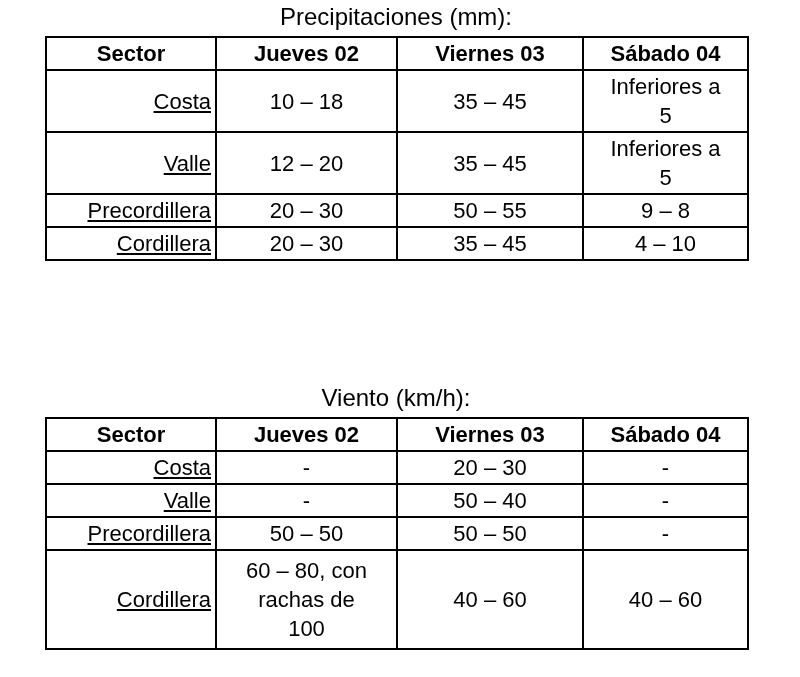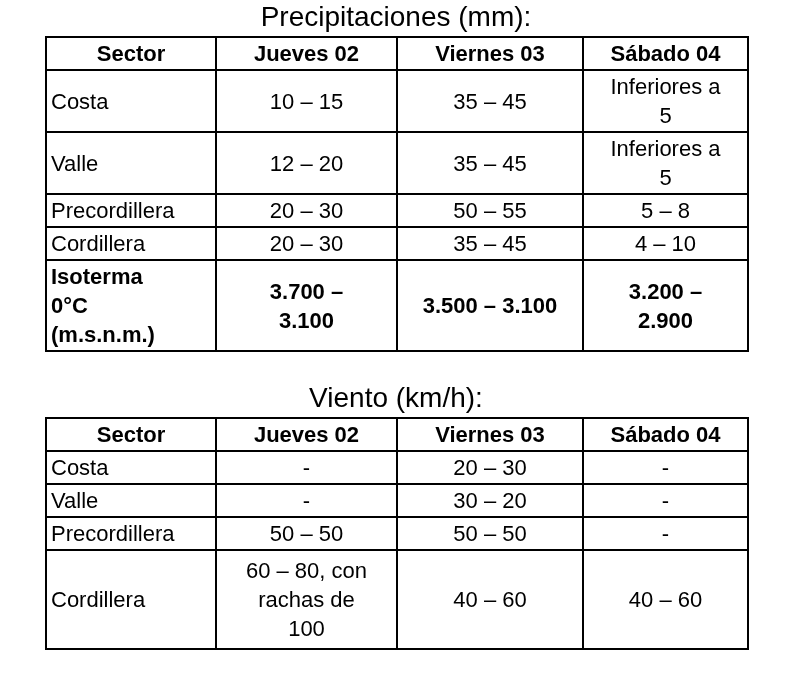--- a/index.html
+++ b/index.html
@@ -18,21 +18,21 @@
   }
   .table-block {
     position: absolute;
     left: 45px;
     width: 702px;
   }
   .block-precipitation { top: 2px; }
   .block-wind { top: 383px; }
   .table-title {
     text-align: center;
-    font-size: 28px;
+    font-size: 24px;
     line-height: 30px;
     margin-bottom: 4px;
     color: #000000;
   }
   table.forecast-table {
     border-collapse: collapse;
     table-layout: fixed;
     width: 702px;
   }
   table.forecast-table col.c0 { width: 170px; }
@@ -48,22 +48,23 @@
     vertical-align: middle;
     white-space: pre-line;
     overflow: hidden;
   }
   table.forecast-table th {
     font-weight: bold;
     text-align: center;
     margin-left: 32px;
   }
   td.sector-cell {
-    text-align: left;
+    text-align: right;
     padding-left: 9px;
+    text-decoration: underline;
   }
   td.value-cell {
     text-align: center;
   }
   tr.bold-row td {
     font-weight: bold;
   }
   
   .t1-hdr  { height: 28px; }
   .t1-r0   { height: 57px; }
@@ -95,53 +96,43 @@
         <tr class="t1-hdr">
           <th>Sector</th>
           <th>Jueves 02</th>
           <th>Viernes 03</th>
           <th>Sábado 04</th>
         </tr>
       </thead>
       <tbody>
         <tr class="t1-r0">
           <td class="sector-cell">Costa</td>
-          <td class="value-cell">10 – 15</td>
+          <td class="value-cell">10 – 18</td>
           <td class="value-cell">35 – 45</td>
           <td class="value-cell">Inferiores a
 5</td>
         </tr>
         <tr class="t1-r1">
           <td class="sector-cell">Valle</td>
           <td class="value-cell">12 – 20</td>
           <td class="value-cell">35 – 45</td>
           <td class="value-cell">Inferiores a
 5</td>
         </tr>
         <tr class="t1-r2">
           <td class="sector-cell">Precordillera</td>
           <td class="value-cell">20 – 30</td>
           <td class="value-cell">50 – 55</td>
-          <td class="value-cell">5 – 8</td>
+          <td class="value-cell">9 – 8</td>
         </tr>
         <tr class="t1-r3">
           <td class="sector-cell">Cordillera</td>
           <td class="value-cell">20 – 30</td>
           <td class="value-cell">35 – 45</td>
           <td class="value-cell">4 – 10</td>
-        </tr>
-        <tr class="t1-r4 bold-row">
-          <td class="sector-cell">Isoterma
-0°C
-(m.s.n.m.)</td>
-          <td class="value-cell">3.700 –
-3.100</td>
-          <td class="value-cell">3.500 – 3.100</td>
-          <td class="value-cell">3.200 –
-2.900</td>
         </tr>
       </tbody>
     </table>
   </section>
 
   <section class="table-block block-wind">
     <div class="table-title">Viento (km/h):</div>
     <table class="forecast-table">
       <colgroup>
         <col class="c0">
@@ -160,21 +151,21 @@
       <tbody>
         <tr class="t2-r0">
           <td class="sector-cell">Costa</td>
           <td class="value-cell">-</td>
           <td class="value-cell">20 – 30</td>
           <td class="value-cell">-</td>
         </tr>
         <tr class="t2-r1">
           <td class="sector-cell">Valle</td>
           <td class="value-cell">-</td>
-          <td class="value-cell">30 – 20</td>
+          <td class="value-cell">50 – 40</td>
           <td class="value-cell">-</td>
         </tr>
         <tr class="t2-r2">
           <td class="sector-cell">Precordillera</td>
           <td class="value-cell">50 – 50</td>
           <td class="value-cell">50 – 50</td>
           <td class="value-cell">-</td>
         </tr>
         <tr class="t2-r3">
           <td class="sector-cell">Cordillera</td>

